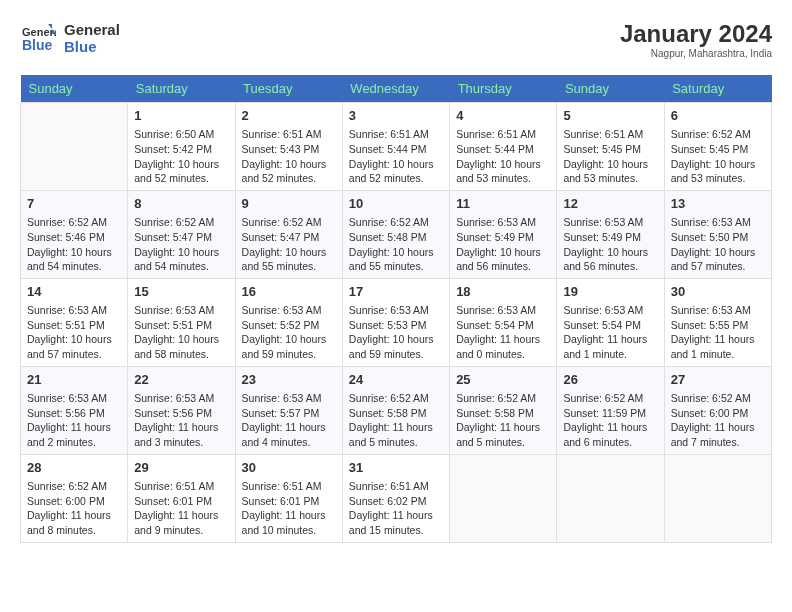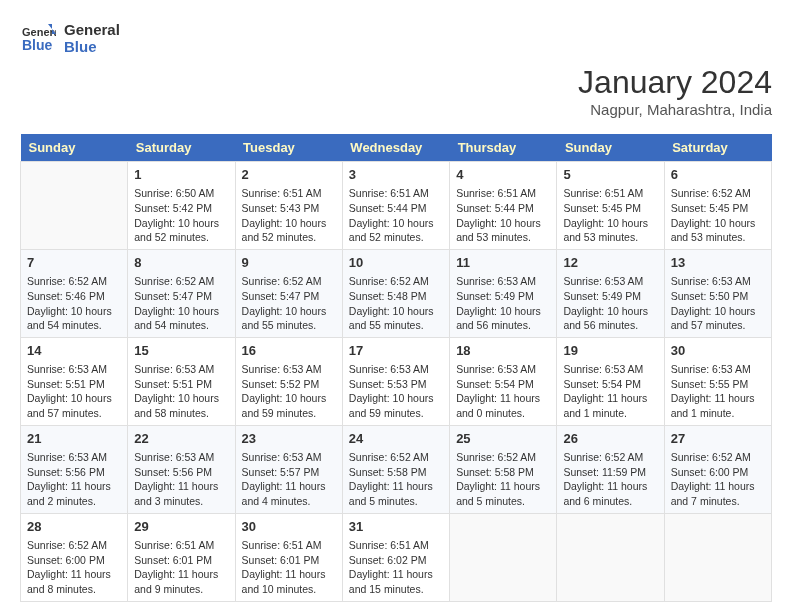--- a/index.html
+++ b/index.html
@@ -22,40 +22,39 @@
     }
     .logo-icon {
       width: 36px;
       height: 36px;
       margin-right: 4px;
     }
     .title-block {
       text-align: right;
     }
     .month-year {
-      font-size: 32px;
-      font-weight: normal;
+      font-size: 24px;
+      font-weight: bold;
       color: #333;
-      margin-top: 44px;
     }
     .location {
-      font-size: 15px;
+      font-size: 10px;
       color: #555;
     }
     table {
       width: 100%;
       border-collapse: collapse;
     }
     th {
       background-color: #3a6bbf;
-      color: #fef9c3;
+      color: #86efac;
       text-align: left;
       padding: 6px 8px;
       font-size: 13px;
-      font-weight: bold;
+      font-weight: normal;
     }
     td {
       vertical-align: top;
       padding: 4px 6px;
       font-size: 10.5px;
       color: #333;
       border: 1px solid #e0e0e0;
       width: calc(100% / 7);
       min-height: 70px;
       line-height: 1.4;

